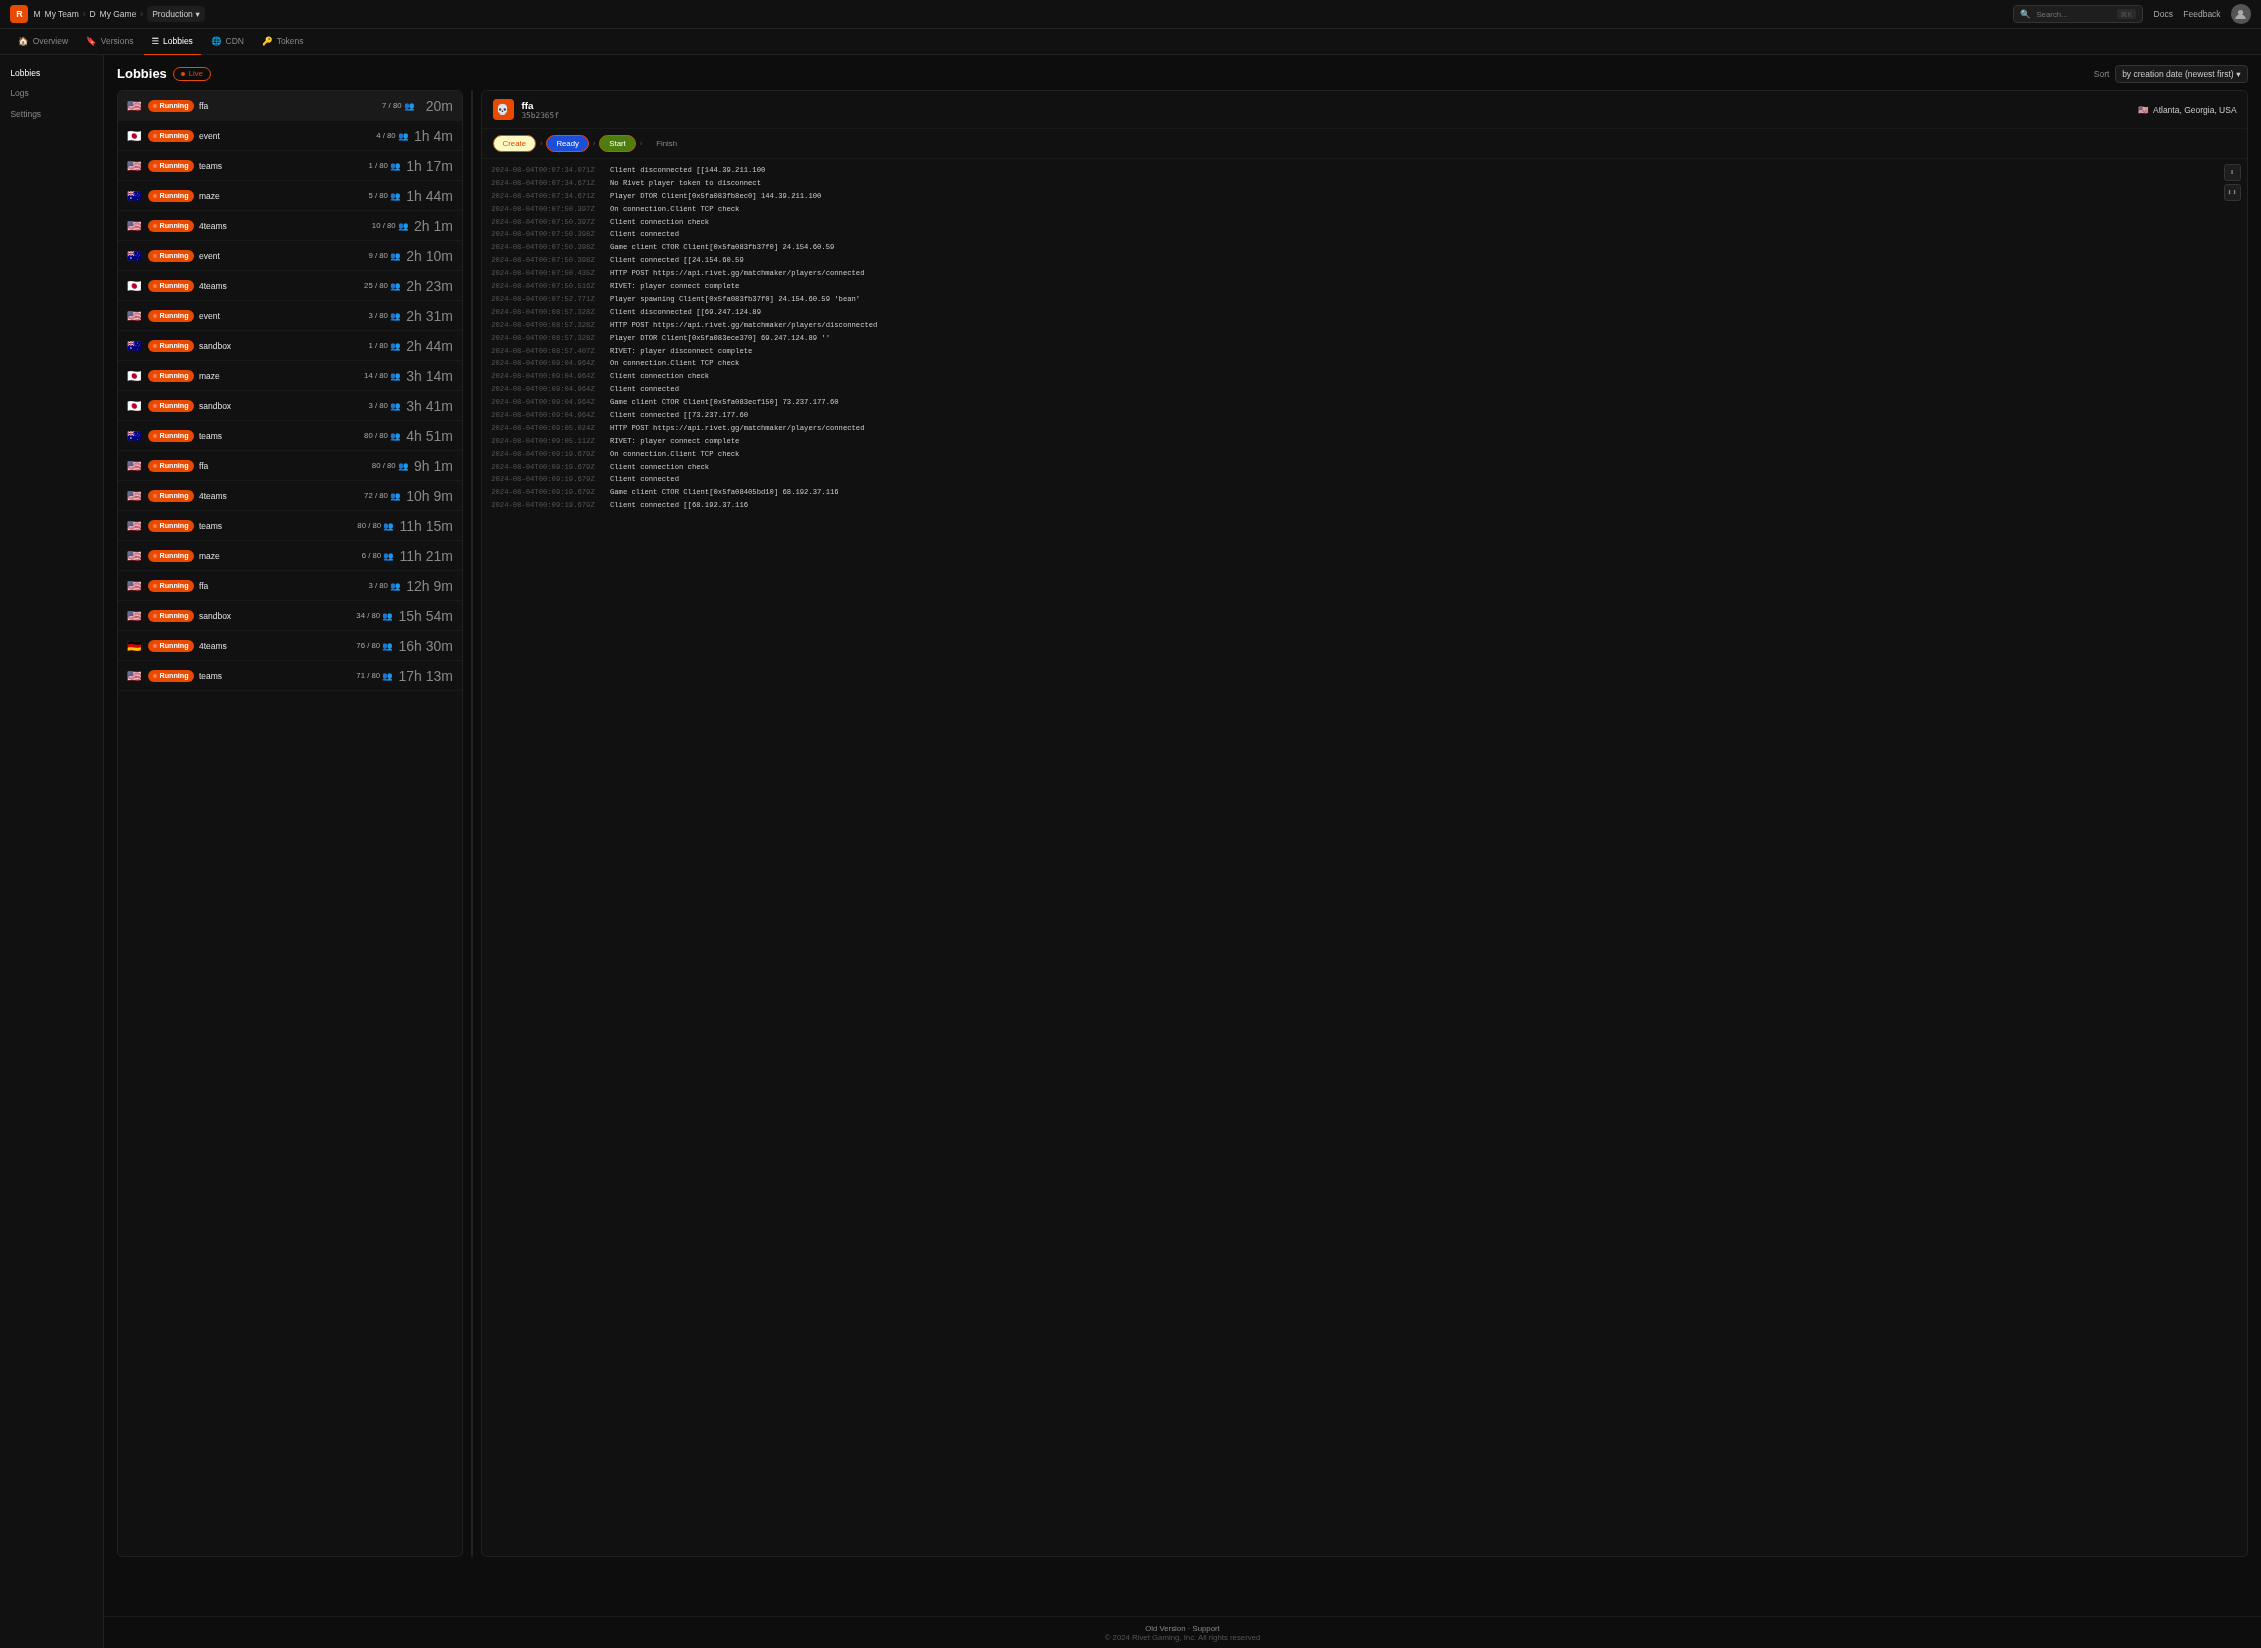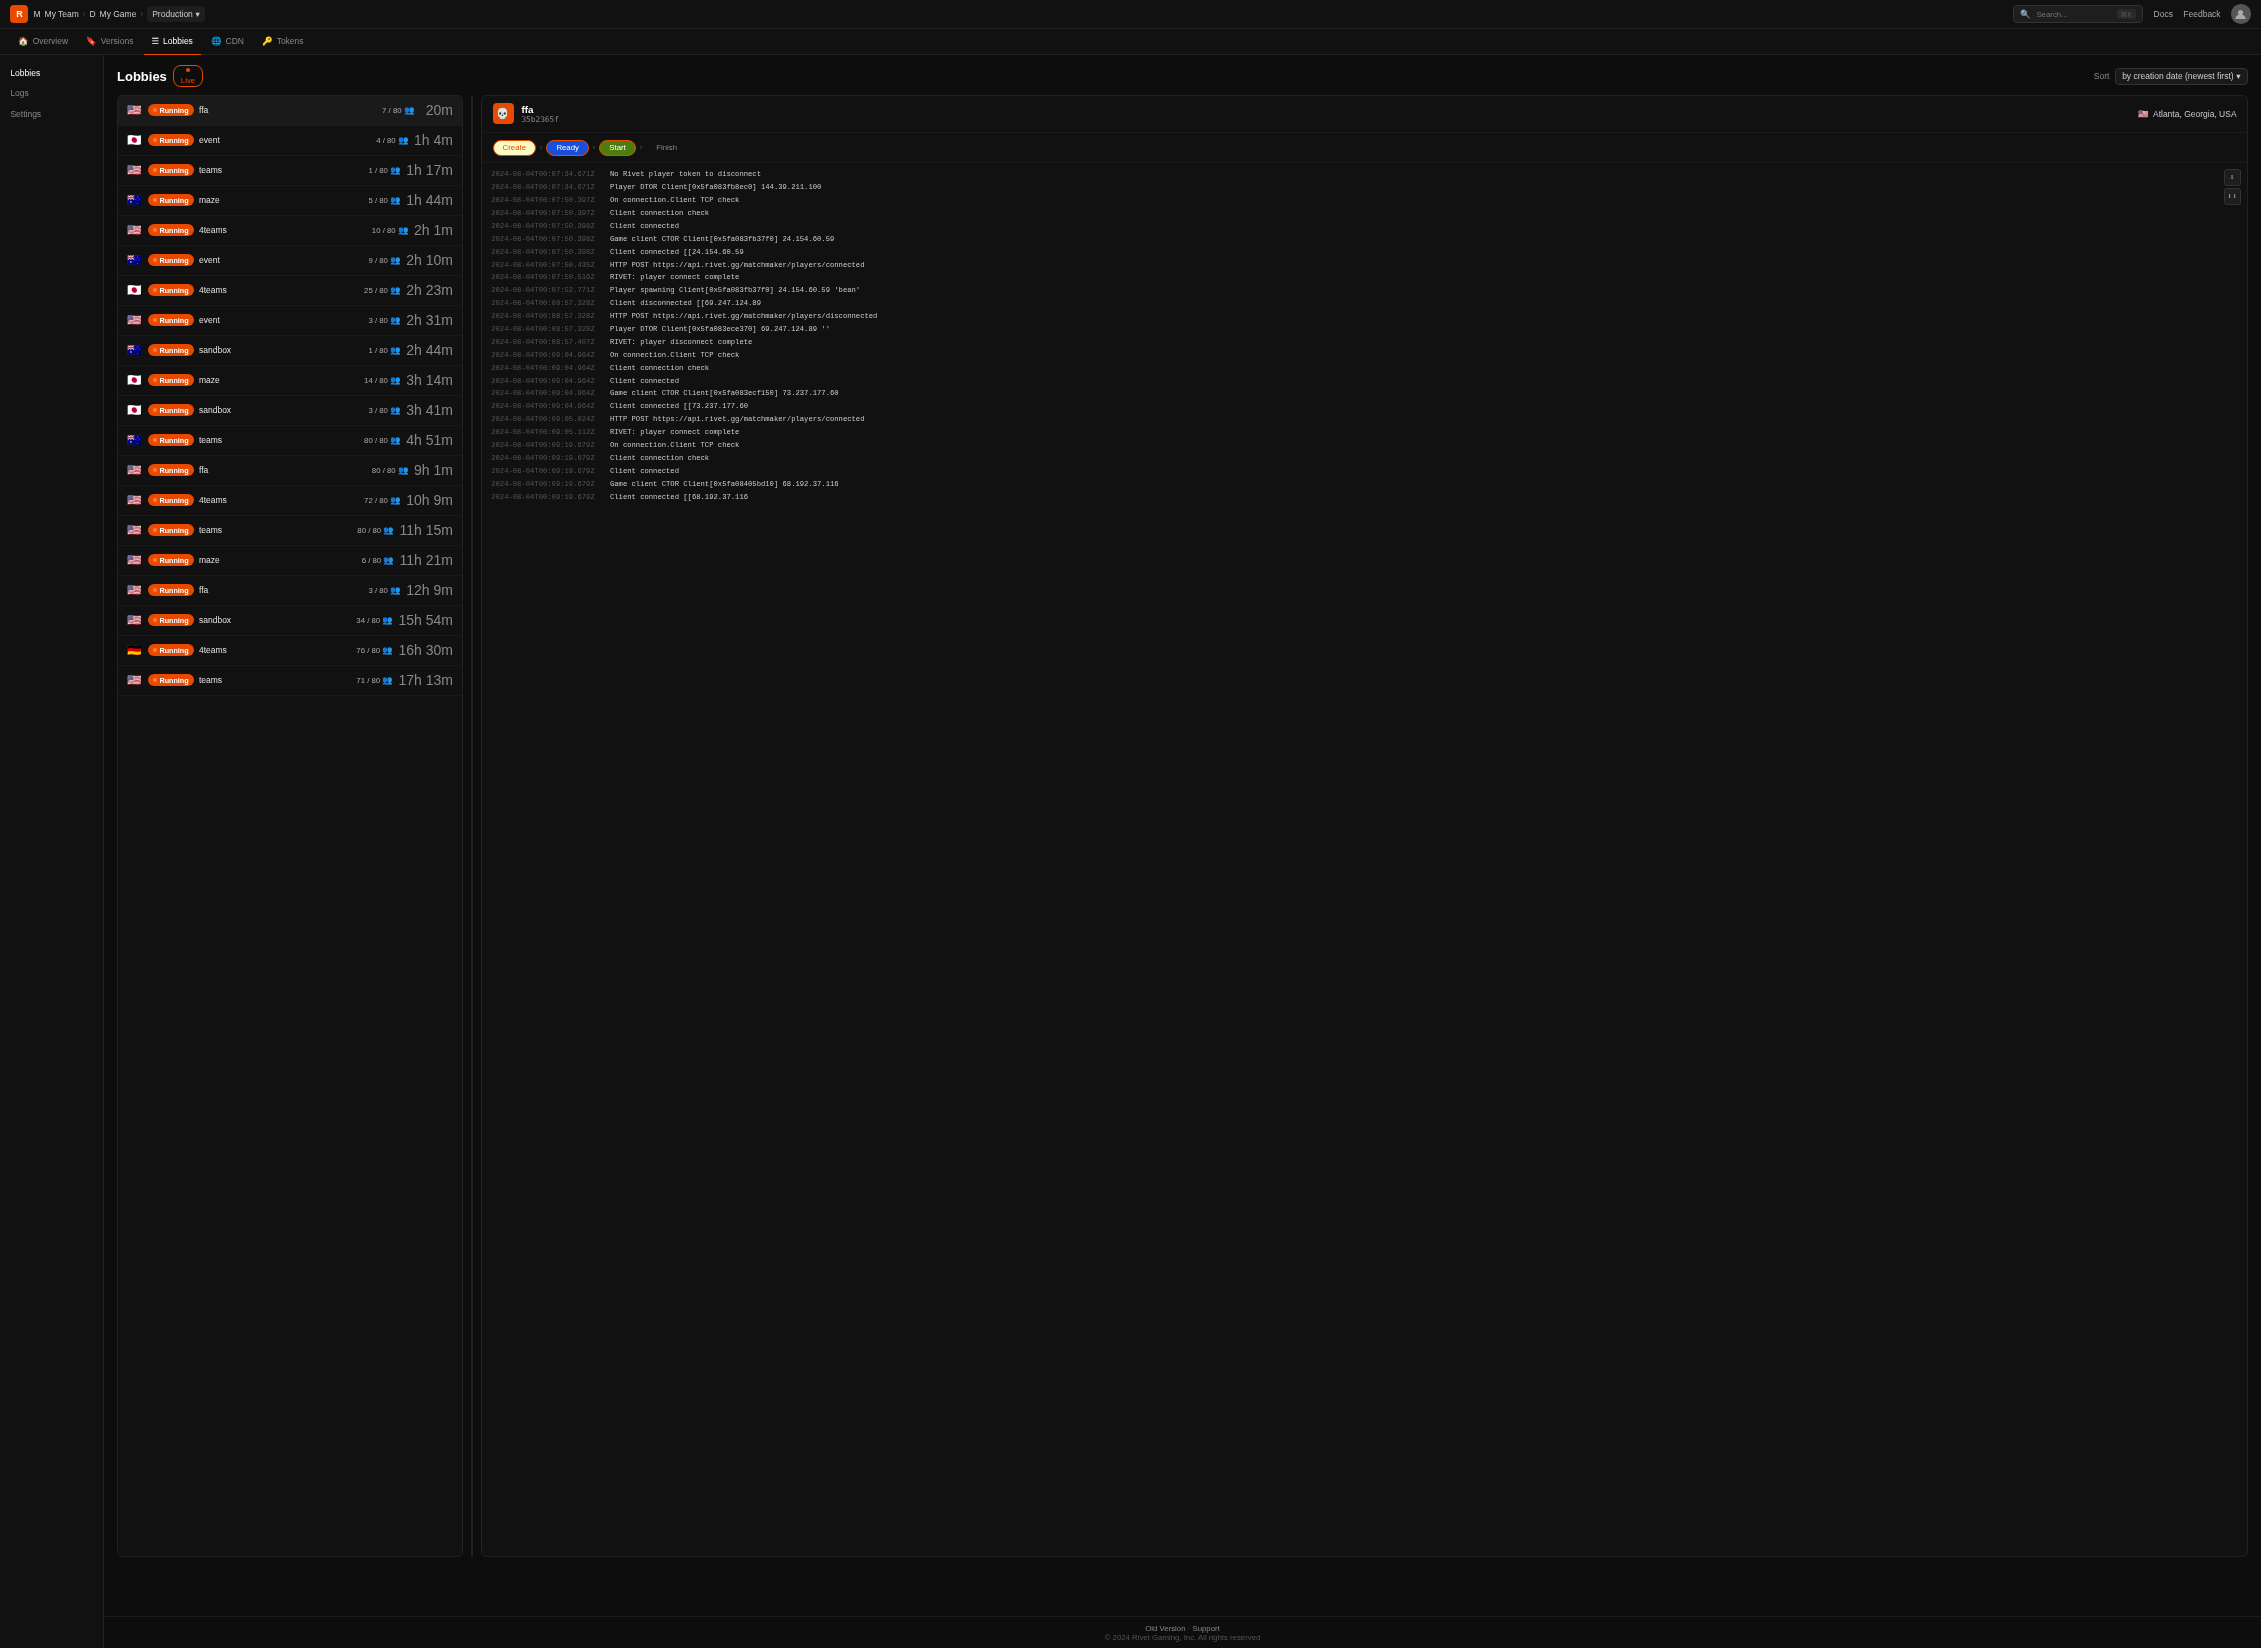--- a/index.html
+++ b/index.html
@@ -150,21 +150,20 @@
       font-weight: 600;
       color: #fff;
     }
     .live-badge {
       display: flex; align-items: center; gap: 3.3px;
       border: 0.7px solid #e84a00;
       border-radius: 7.8px;
       padding: 1.3px 6.5px;
       font-size: 7.8px;
       color: #e84a00;
-      flex-direction: column;
     }
     .live-dot {
       width: 4.6px; height: 4.6px;
       background: #e84a00;
       border-radius: 50%;
     }
     .sort-row {
       display: flex; align-items: center; gap: 5.2px; color: #888; font-size: 8.5px;
     }
     .sort-select {
@@ -736,20 +735,24 @@
         </div>
 
 
         <div class="log-area" id="log-area">
           <div class="log-toolbar">
             <div class="log-toolbar-btn" title="Download">⬇</div>
             <div class="log-toolbar-btn" title="Scroll to bottom">⬇⬇</div>
           </div>
           <div id="log-lines">
               <div class="log-line">
+    <span class="log-timestamp">2024-08-04T00:07:34.071Z</span>
+    <span class="log-msg">Client disconnected [[144.39.211.100</span>
+  </div>
+              <div class="log-line">
     <span class="log-timestamp">2024-08-04T00:07:34.671Z</span>
     <span class="log-msg">No Rivet player token to disconnect</span>
   </div>
               <div class="log-line">
     <span class="log-timestamp">2024-08-04T00:07:34.671Z</span>
     <span class="log-msg">Player DTOR Client[0x5fa083fb8ec0] 144.39.211.100</span>
   </div>
               <div class="log-line">
     <span class="log-timestamp">2024-08-04T00:07:50.397Z</span>
     <span class="log-msg">On connection.Client TCP check</span>

